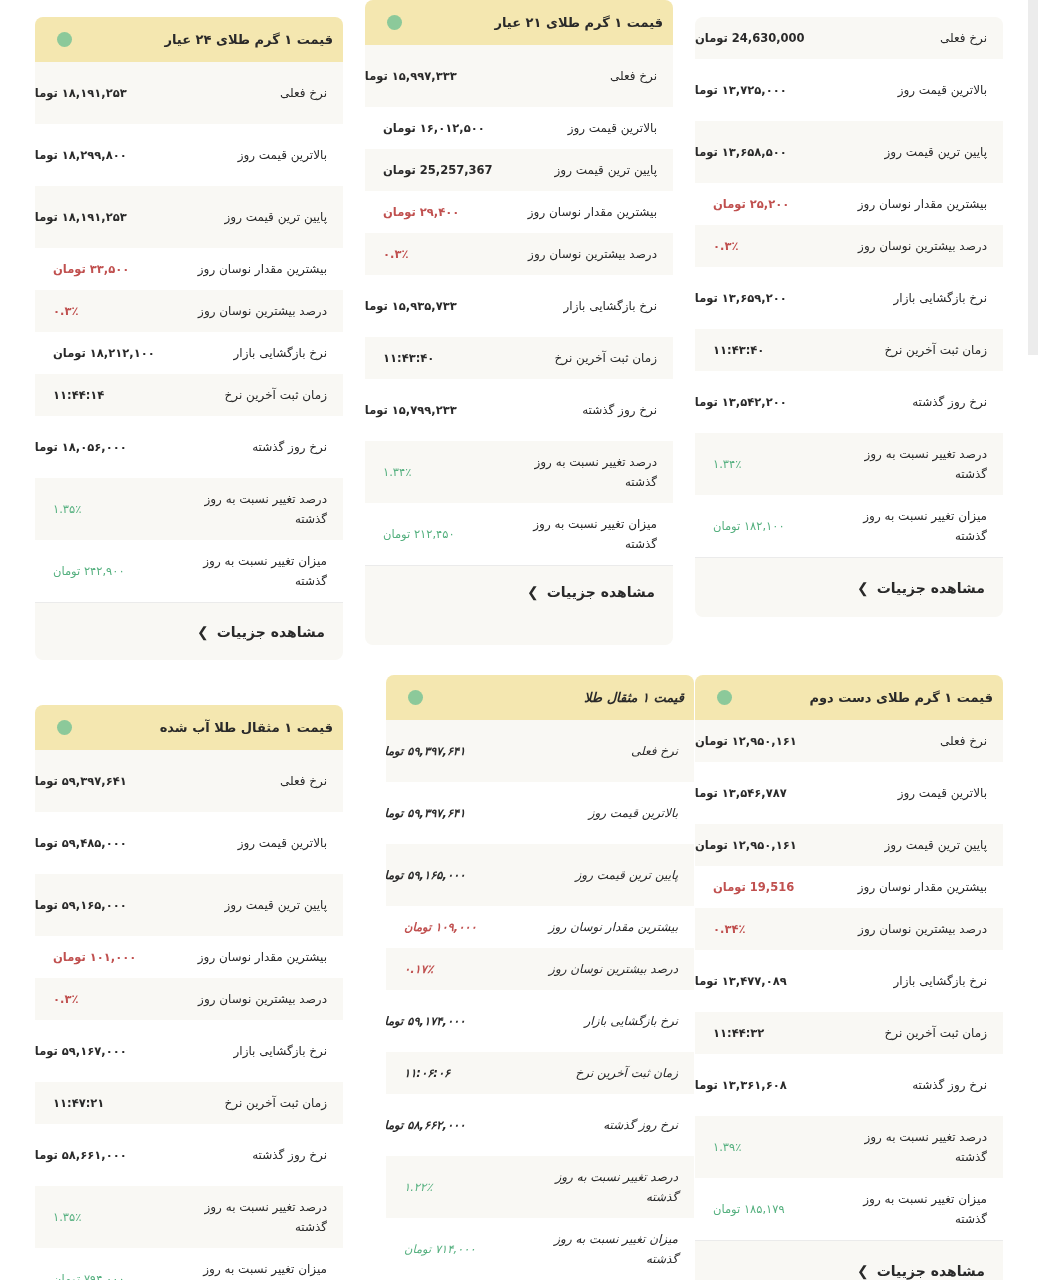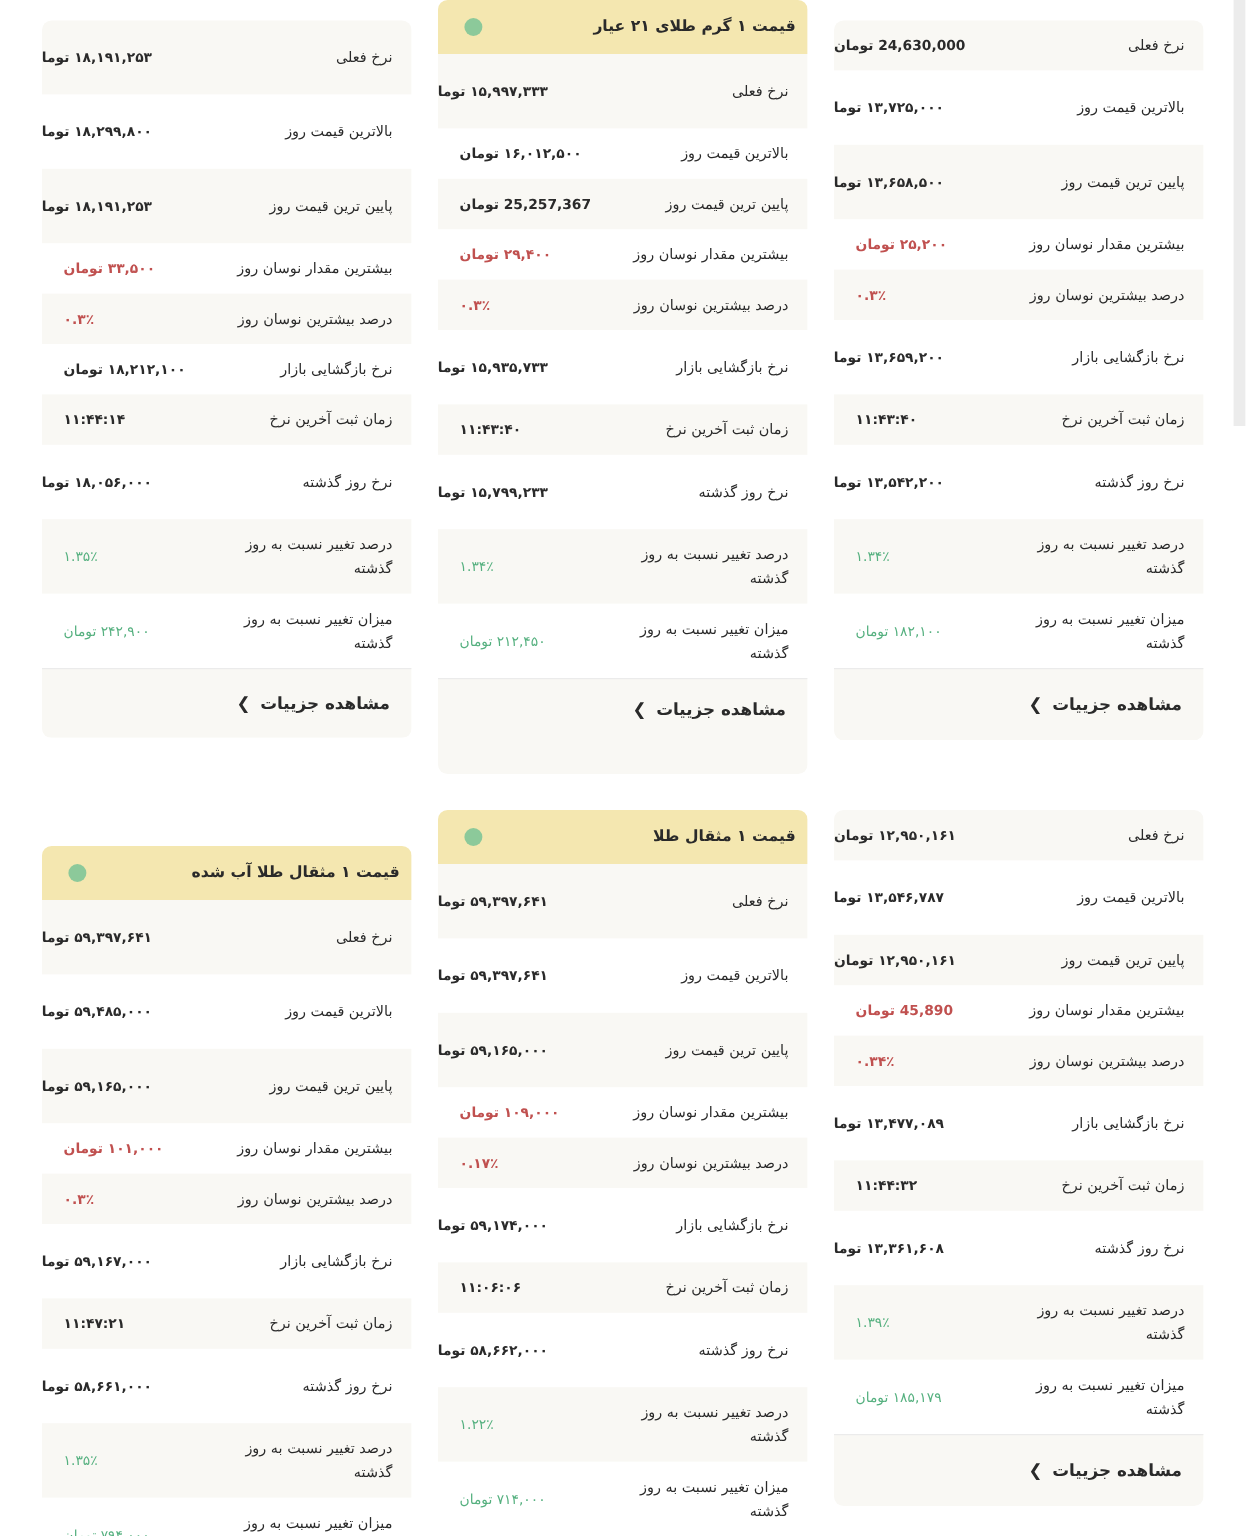--- a/index.html
+++ b/index.html
@@ -155,20 +155,24 @@
       <span class="label wrap">میزان تغییر نسبت به روز گذشته</span>
       <span class="value green pad" style="width:130px">۲۱۲,۴۵۰ تومان</span>
     </div>
     <div class="card-footer" style="height:80px; align-items:flex-start; padding-top:18px">
       <span>مشاهده جزییات</span>
       <span class="chev">❯</span>
     </div>
   </div>
 
   <div class="card" style="left:35px; top:17px;">
+    <div class="card-header">
+      <span class="card-title">قیمت ۱ گرم طلای ۲۴ عیار</span>
+      <span class="status-dot"></span>
+    </div>
     <div class="row alt" style="height:62px">
       <span class="label">نرخ فعلی</span>
       <span class="value two-line">۱۸,۱۹۱,۲۵۳ تومان</span>
     </div>
     <div class="row" style="height:62px">
       <span class="label">بالاترین قیمت روز</span>
       <span class="value two-line">۱۸,۲۹۹,۸۰۰ تومان</span>
     </div>
     <div class="row alt" style="height:62px">
       <span class="label">پایین ترین قیمت روز</span>
@@ -202,35 +206,39 @@
       <span class="label wrap">میزان تغییر نسبت به روز گذشته</span>
       <span class="value green pad" style="width:130px">۲۴۲,۹۰۰ تومان</span>
     </div>
     <div class="card-footer" style="height:58px">
       <span>مشاهده جزییات</span>
       <span class="chev">❯</span>
     </div>
   </div>
 
   <div class="card" style="left:695px; top:675px;">
+    <div class="card-header">
+      <span class="card-title">قیمت ۱ گرم طلای دست دوم</span>
+      <span class="status-dot"></span>
+    </div>
     <div class="row alt" style="height:42px">
       <span class="label">نرخ فعلی</span>
       <span class="value" style="width:150px">۱۲,۹۵۰,۱۶۱ تومان</span>
     </div>
     <div class="row" style="height:62px">
       <span class="label">بالاترین قیمت روز</span>
       <span class="value two-line">۱۳,۵۴۶,۷۸۷ تومان</span>
     </div>
     <div class="row alt" style="height:42px">
       <span class="label">پایین ترین قیمت روز</span>
       <span class="value" style="width:150px">۱۲,۹۵۰,۱۶۱ تومان</span>
     </div>
     <div class="row" style="height:42px">
       <span class="label">بیشترین مقدار نوسان روز</span>
-      <span class="value red pad" style="width:130px">45,890 تومان</span>
+      <span class="value red pad" style="width:130px">19,516 تومان</span>
     </div>
     <div class="row alt" style="height:42px">
       <span class="label">درصد بیشترین نوسان روز</span>
       <span class="value red pad">۰.۳۴٪</span>
     </div>
     <div class="row" style="height:62px">
       <span class="label">نرخ بازگشایی بازار</span>
       <span class="value two-line">۱۳,۴۷۷,۰۸۹ تومان</span>
     </div>
     <div class="row alt" style="height:42px">
@@ -248,21 +256,21 @@
     <div class="row" style="height:62px">
       <span class="label wrap">میزان تغییر نسبت به روز گذشته</span>
       <span class="value green pad" style="width:130px">۱۸۵,۱۷۹ تومان</span>
     </div>
     <div class="card-footer" style="height:60px">
       <span>مشاهده جزییات</span>
       <span class="chev">❯</span>
     </div>
   </div>
 
-  <div class="card" style="left:365px; top:675px;">
+  <div class="card" style="left:386px; top:675px;font-style:italic;">
     <div class="card-header">
       <span class="card-title">قیمت ۱ مثقال طلا</span>
       <span class="status-dot"></span>
     </div>
     <div class="row alt" style="height:62px">
       <span class="label">نرخ فعلی</span>
       <span class="value two-line">۵۹,۳۹۷,۶۴۱ تومان</span>
     </div>
     <div class="row" style="height:62px">
       <span class="label">بالاترین قیمت روز</span>

